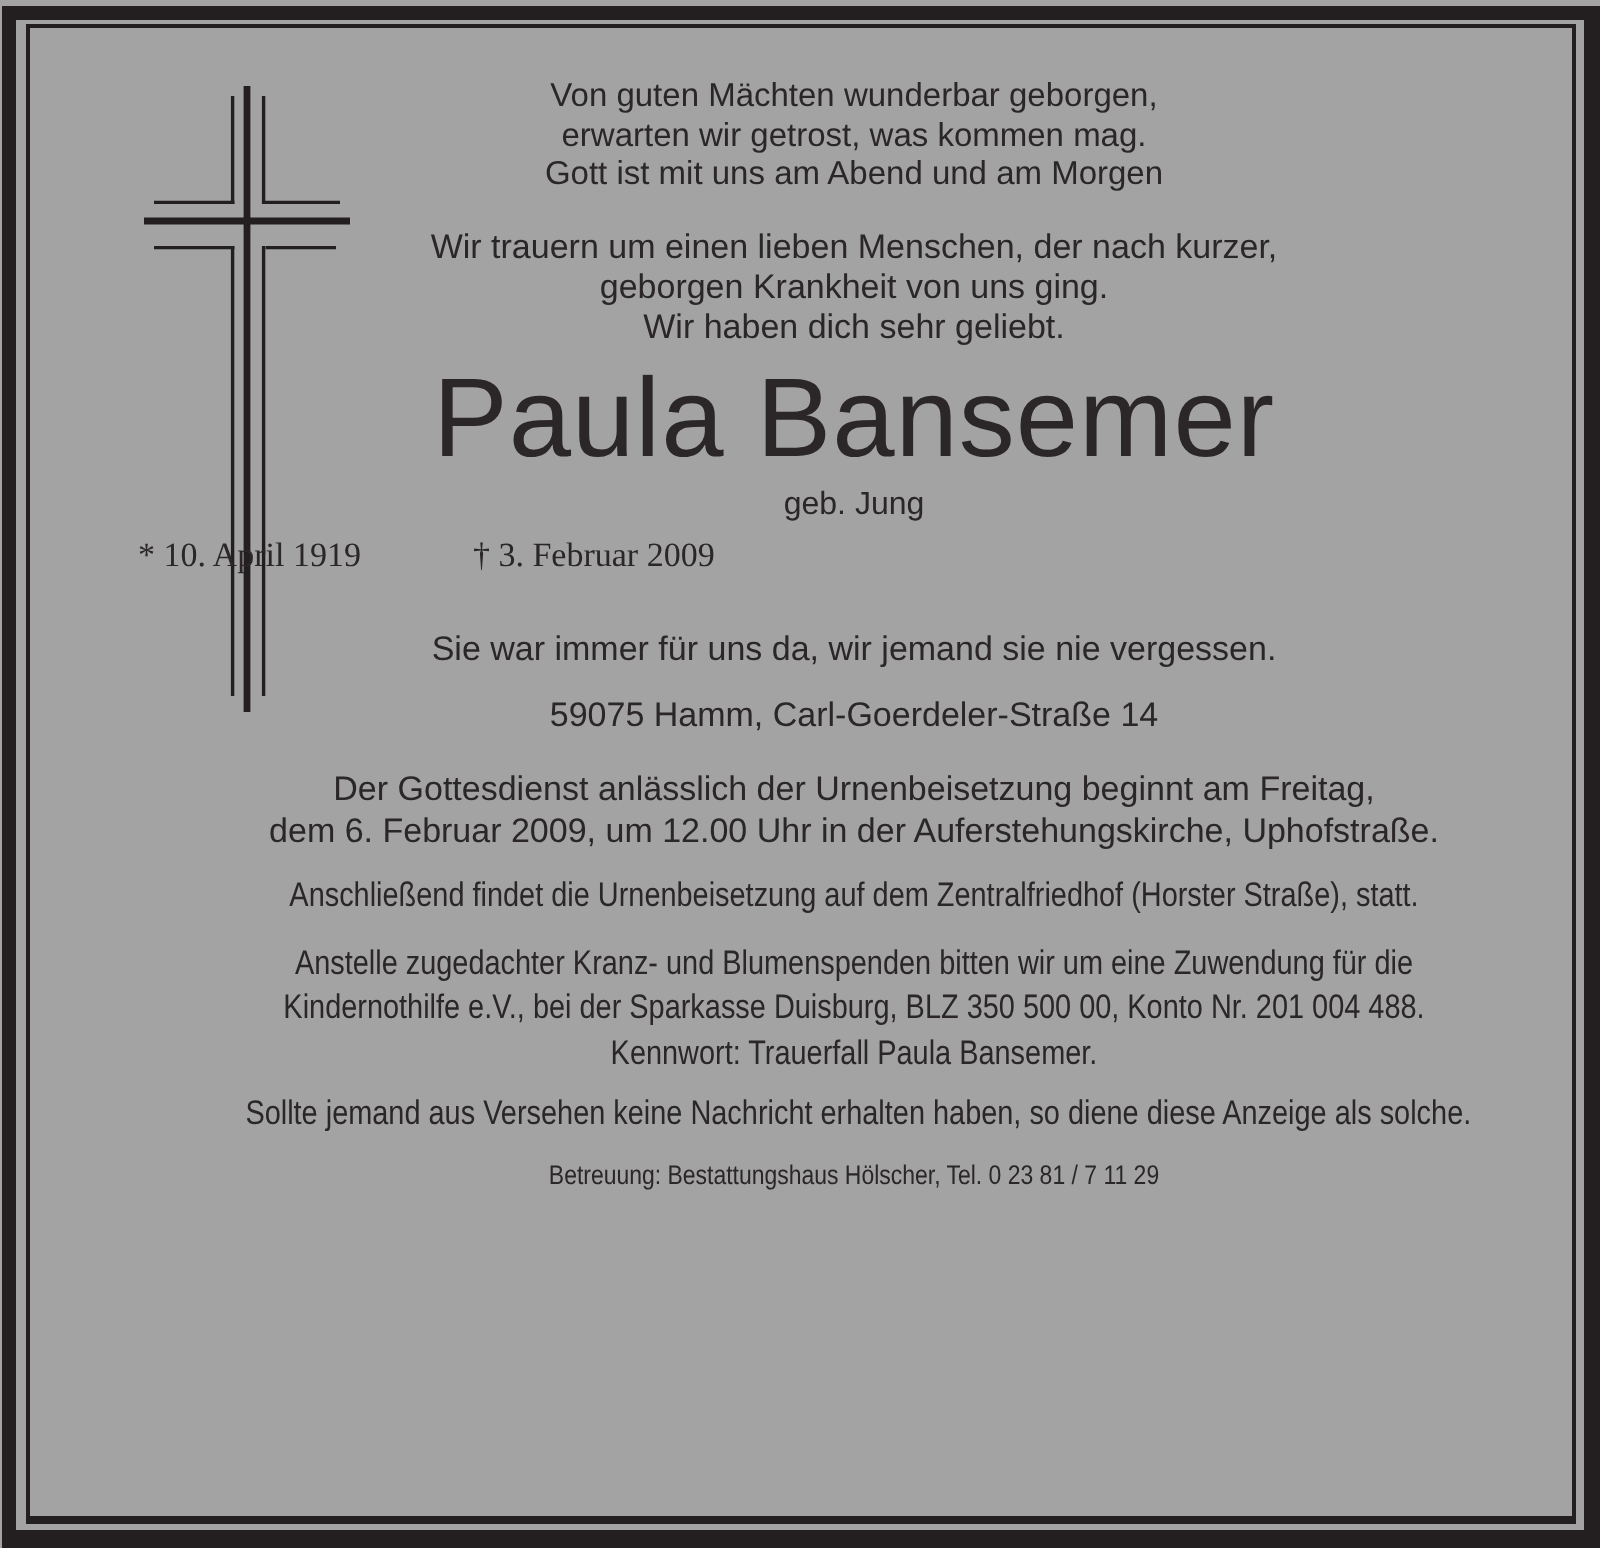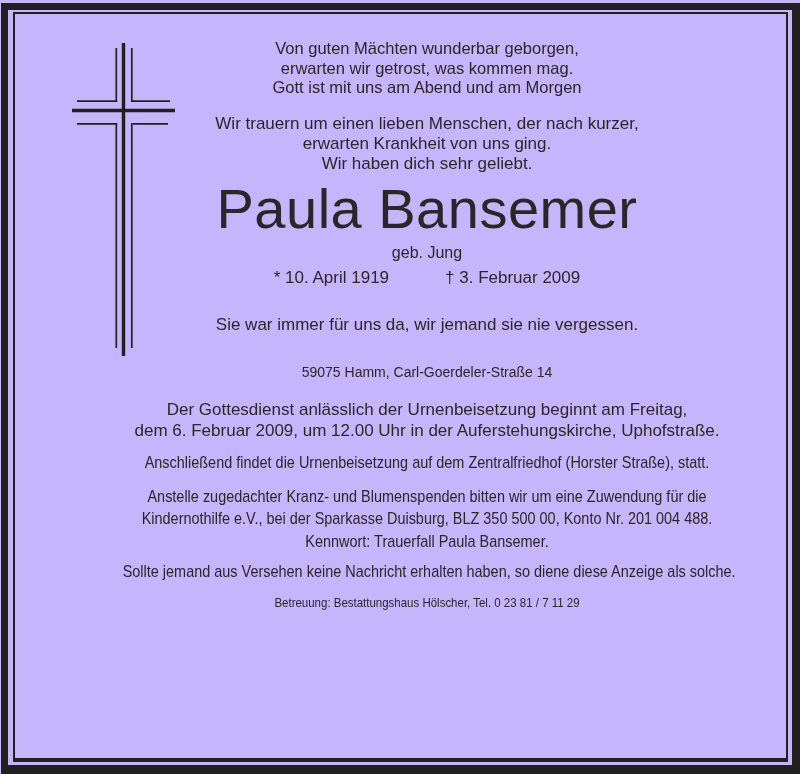--- a/index.html
+++ b/index.html
@@ -51,36 +51,36 @@
     padding-left: 54px;
     box-sizing: border-box;
     text-align: center;
   }
   .verse        { margin-top: 39px; font-size: 16.5px; line-height: 19.5px; }
   .mourning     { margin-top: 16px;  font-size: 17px;   line-height: 20px; }
   .love-line    { font-size: 17px;   line-height: 20px; }
   .name         { margin-top: 5px;  font-size: 56px;   line-height: 60px; font-weight: 400; letter-spacing: 0.5px; }
   .maiden       { margin-top: 4px;  font-size: 16px;   line-height: 19px; }
   .dates        { margin-top: 6px;  font-size: 17px;   line-height: 20px;
-                  display: flex; justify-content: center; column-gap: 56px; }
+                  display: flex; column-gap: 56px; font-family: Liberation Serif, serif; }
   .remembrance  { margin-top: 27px; font-size: 17px;   line-height: 20px; }
   .mourners     { margin-top: 13px; font-size: 17.5px; line-height: 22.5px; font-weight: 700; }
-  .address      { margin-top: 28px; font-size: 14px; line-height: 19px; }
+  .address      { margin-top: 13px; font-size: 17px; line-height: 19px; }
   .service      { margin-top: 17px; font-size: 17px;   line-height: 21.5px; }
   .burial       { margin-top: 11px; font-size: 17px;   line-height: 20px; }
   .donation     { margin-top: 13px; font-size: 17px;   line-height: 22.5px; }
   .final-notice { margin-top: 9px;  font-size: 17px;   line-height: 20px; }
   .care         { margin-top: 13px; font-size: 13.5px; line-height: 16px; }
   
   .cond { transform: scaleX(0.85); transform-origin: 50% 50%; white-space: nowrap; }
 </style>
 </head>
 <body>
 
-<div class="page" style="color: rgb(43, 39, 40); background: #c4b5fd;">
+<div class="page" style="color: rgb(43, 39, 40); background: #a3a3a3;">
 
   <div class="outer-frame" style="border-color: rgb(35, 31, 32);"></div>
   <div class="inner-frame" style="border-color: rgb(35, 31, 32);"></div>
 
   <svg class="cross" viewBox="0 0 120 325" xmlns="http://www.w3.org/2000/svg">
     <g stroke="#231f20" fill="none">
 
       <line x1="61.5" y1="8" x2="61.5" y2="321" stroke-width="3.4"></line>
       <line x1="10" y1="75.5" x2="113" y2="75.5" stroke-width="3.4"></line>
 
@@ -99,21 +99,21 @@
   <div class="content">
 
     <div class="verse">
       <div>Von guten Mächten wunderbar geborgen,</div>
       <div>erwarten wir getrost, was kommen mag.</div>
       <div>Gott ist mit uns am Abend und am Morgen</div>
     </div>
 
     <div class="mourning">
       <div>Wir trauern um einen lieben Menschen, der nach kurzer,</div>
-      <div>erwarten Krankheit von uns ging.</div>
+      <div>geborgen Krankheit von uns ging.</div>
     </div>
 
     <div class="love-line">Wir haben dich sehr geliebt.</div>
 
     <div class="name">Paula Bansemer</div>
 
     <div class="maiden">geb. Jung</div>
 
     <div class="dates">
       <span>* 10. April 1919</span>

